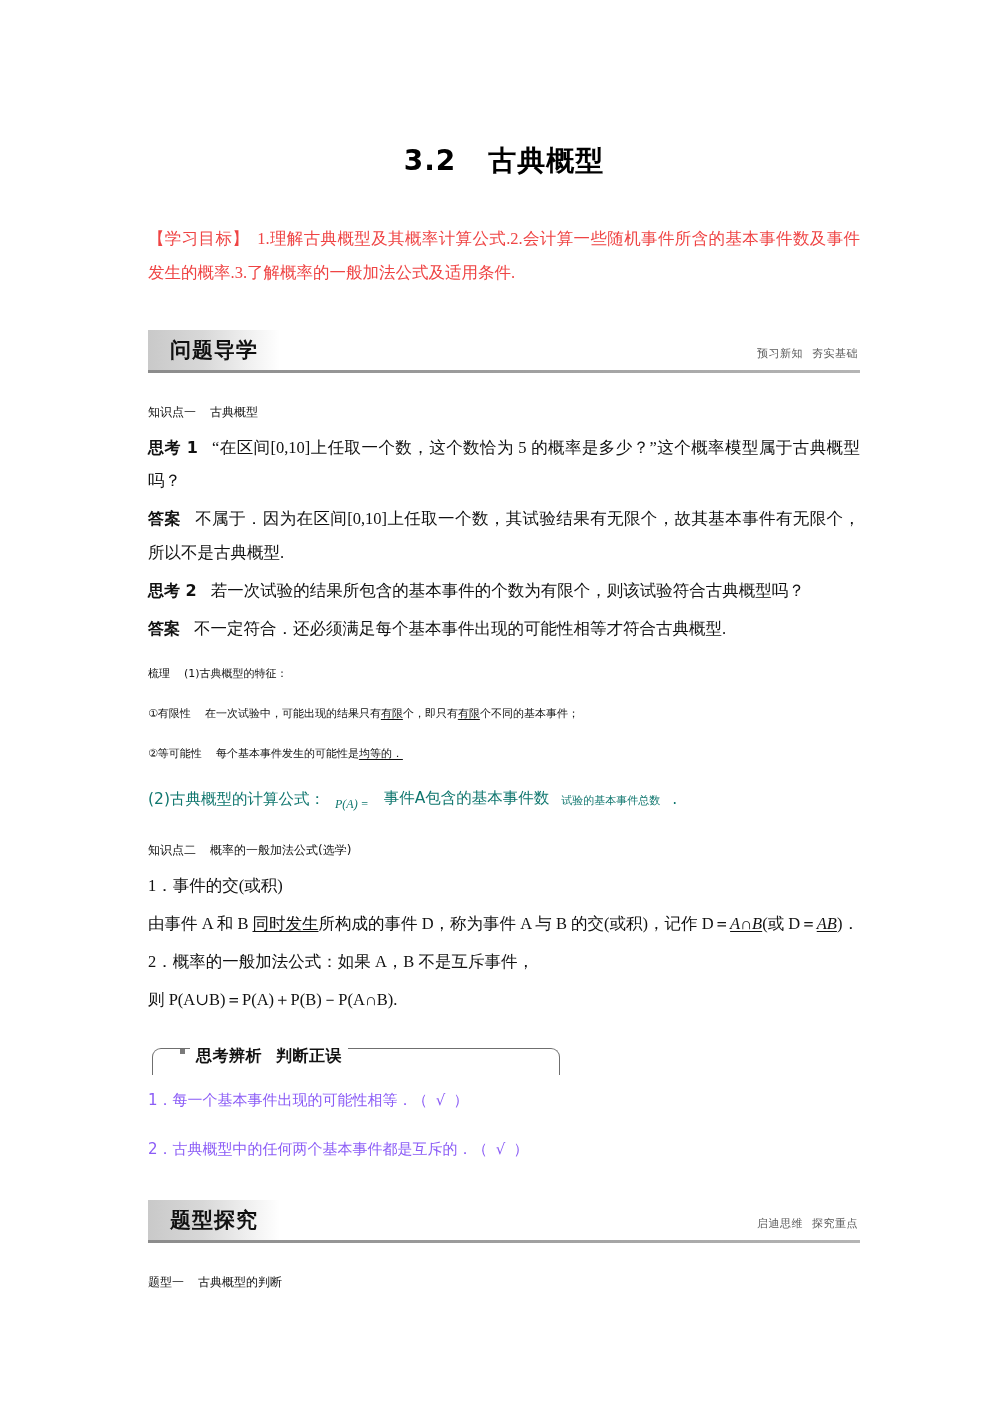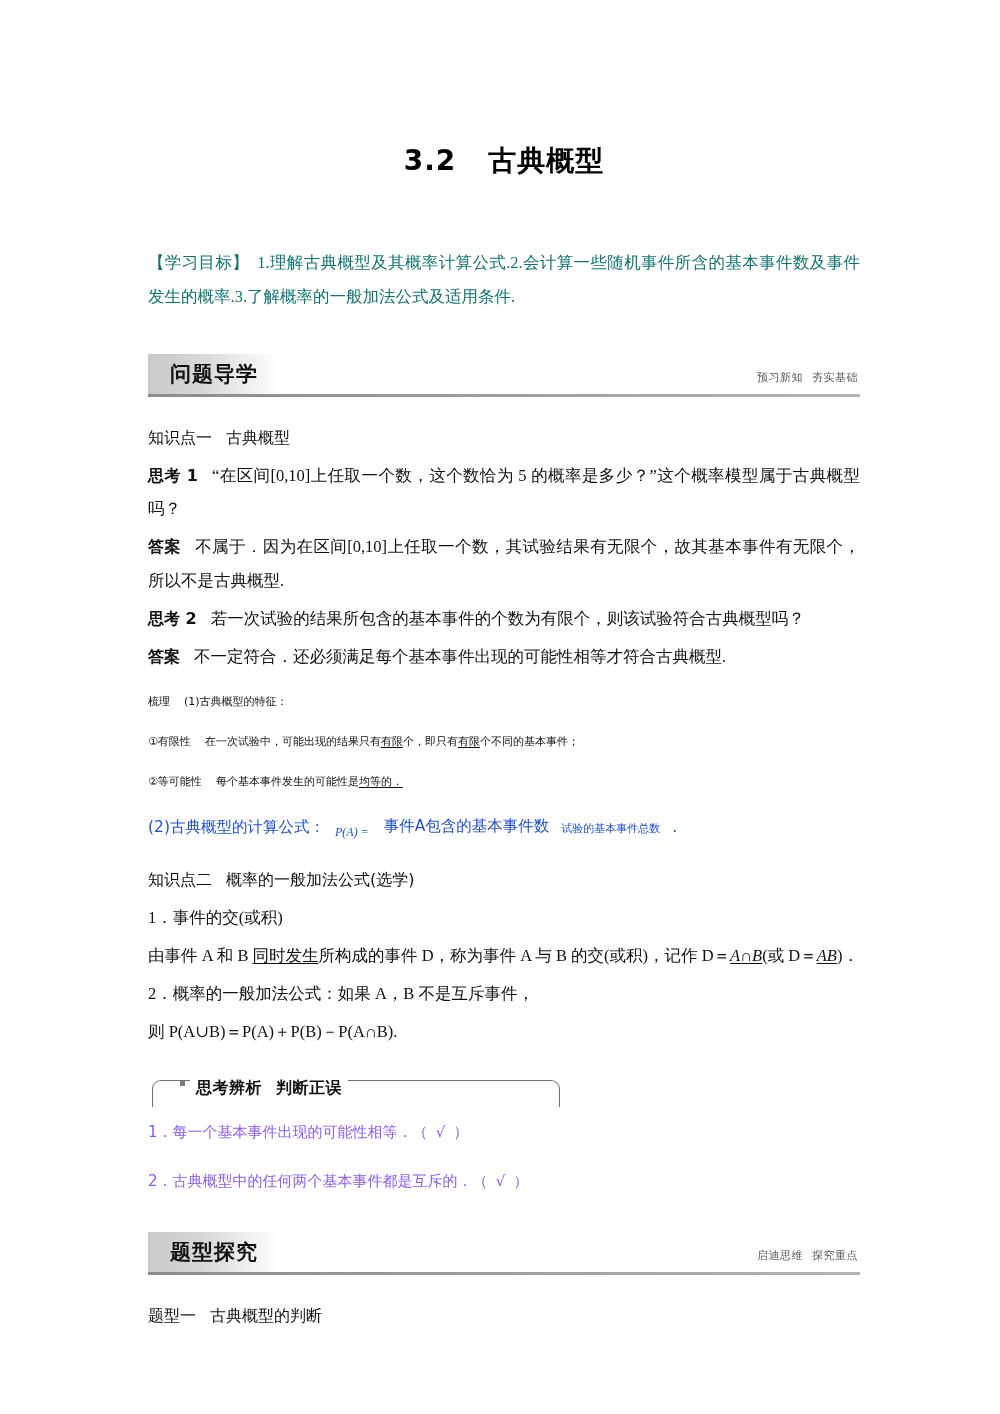--- a/index.html
+++ b/index.html
@@ -30,25 +30,25 @@
     font-size: 28px;
     letter-spacing: 1px;
     margin-top: 142px;
     margin-bottom: 0;
     color: #000;
   }
   .doc-title .num { margin-right: 32px; }
 
   
   .objectives {
-    margin-top: 66px;
+    margin-top: 42px;
     font-size: 16.5px;
     line-height: 2.05;
     text-align: justify;
-    color: #0f766e;
+    color: #ef4444;
   }
   .objectives .lead {
     font-family: "DejaVu Sans", "Liberation Sans", sans-serif;
     font-weight: normal;
   }
 
   
   .banner {
     position: relative;
     margin-top: 40px;
@@ -87,21 +87,21 @@
     left: 0;
     right: 0;
     top: 40px;
     height: 3px;
     background: linear-gradient(to right, #8c8c8c 0%, #9a9a9a 40%, #b5b5b5 100%);
   }
 
   
   .kp-head {
     font-family: "DejaVu Sans", "Liberation Sans", sans-serif;
-    font-size: 16px;
+    font-size: 12px;
     margin-top: 30px;
     color: #111;
   }
   .kp-head .sp { display: inline-block; width: 14px; }
 
   p.t {
     font-size: 16.5px;
     line-height: 2.05;
     margin: 10px 0 0 0;
     text-align: justify;
@@ -126,21 +126,21 @@
     color: #111;
   }
 
   
   .formula-line {
     margin-top: 20px;
     font-size: 15.5px;
     font-family: "DejaVu Sans", "Liberation Sans", sans-serif;
     display: flex;
     align-items: center;
-    color: #1d4ed8;
+    color: #0f766e;
   }
   .formula-line .pa {
     font-family: "Liberation Serif", serif;
     font-size: 12px;
     margin: 11px 6px 0 10px;
   }
   .frac {
     display: inline-flex;
     align-items: center;
     vertical-align: middle;

